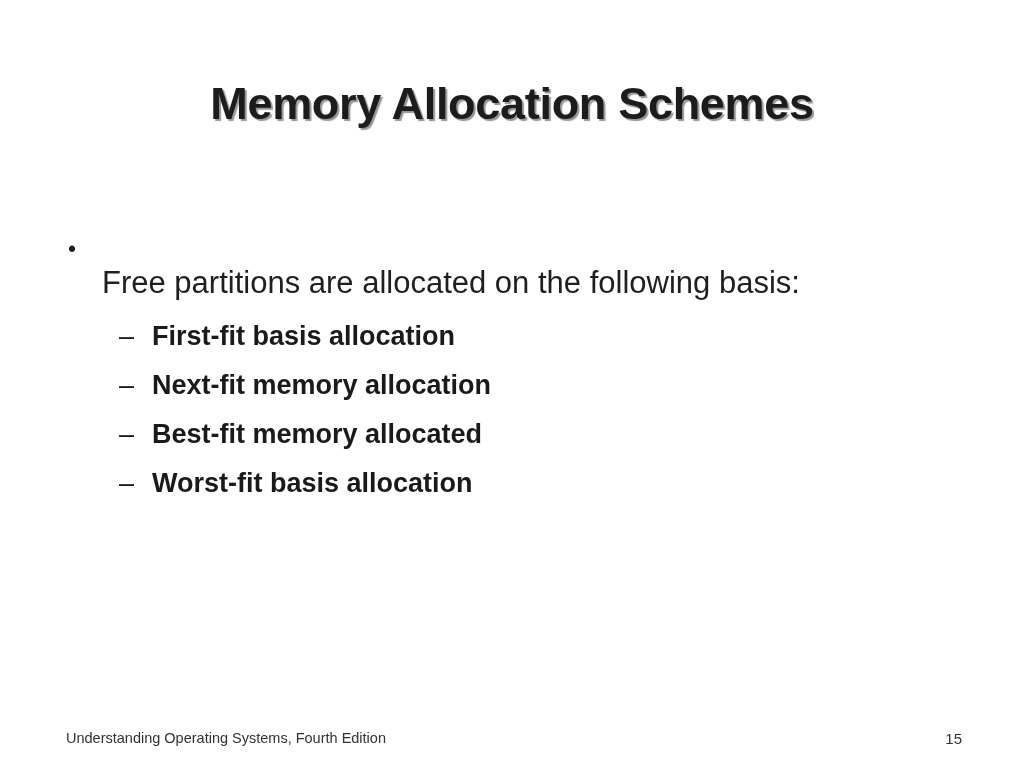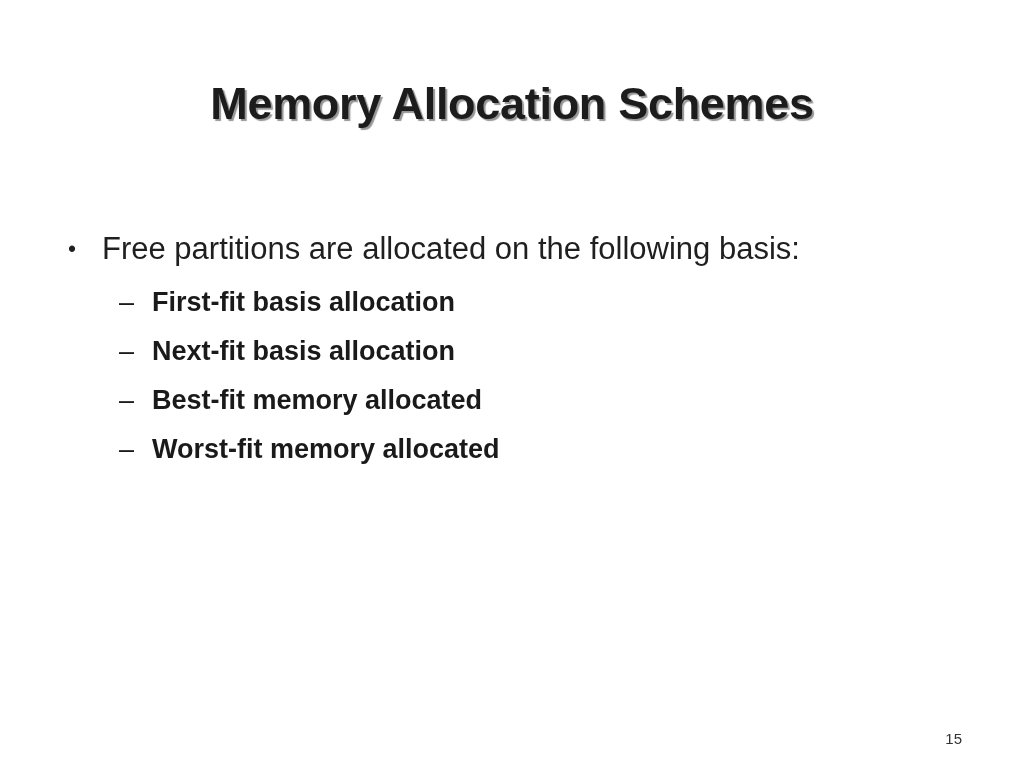--- a/index.html
+++ b/index.html
@@ -59,20 +59,21 @@
     flex: 0 0 40px;
     font-size: 23px;
     line-height: 42px;
     text-align: left;
     padding-left: 6px;
     box-sizing: border-box;
   }
   .bullet-l1 .btext {
     flex: 1 1 auto;
     white-space: nowrap;
+    margin-top: 34px;
   }
 
   .sub-list {
     margin: 0;
     padding: 0;
   }
   .bullet-l2 {
     display: flex;
     align-items: flex-start;
     font-size: 27px;
@@ -133,33 +134,34 @@
 
     <div class="sub-list">
 
       <div class="bullet-l2">
         <span class="marker">–</span>
         <span class="btext">First-fit basis allocation</span>
       </div>
 
       <div class="bullet-l2">
         <span class="marker">–</span>
-        <span class="btext">Next-fit basis allocation</span>
+        <span class="btext">Next-fit memory allocation</span>
       </div>
 
       <div class="bullet-l2">
         <span class="marker">–</span>
         <span class="btext">Best-fit memory allocated</span>
       </div>
 
       <div class="bullet-l2">
         <span class="marker">–</span>
-        <span class="btext">Worst-fit memory allocated</span>
+        <span class="btext">Worst-fit basis allocation</span>
       </div>
 
     </div>
   </div>
 
   <div class="footer">
+    <div class="footer-left">Understanding Operating Systems, Fourth Edition</div>
     <div class="footer-right">15</div>
   </div>
 
 </div>
 
 </body></html>

